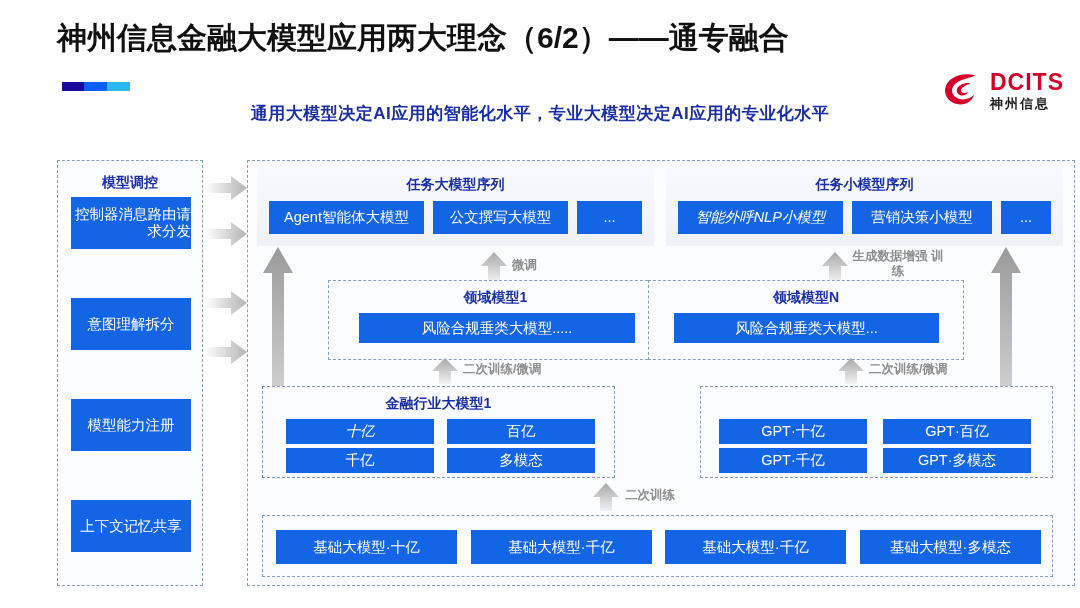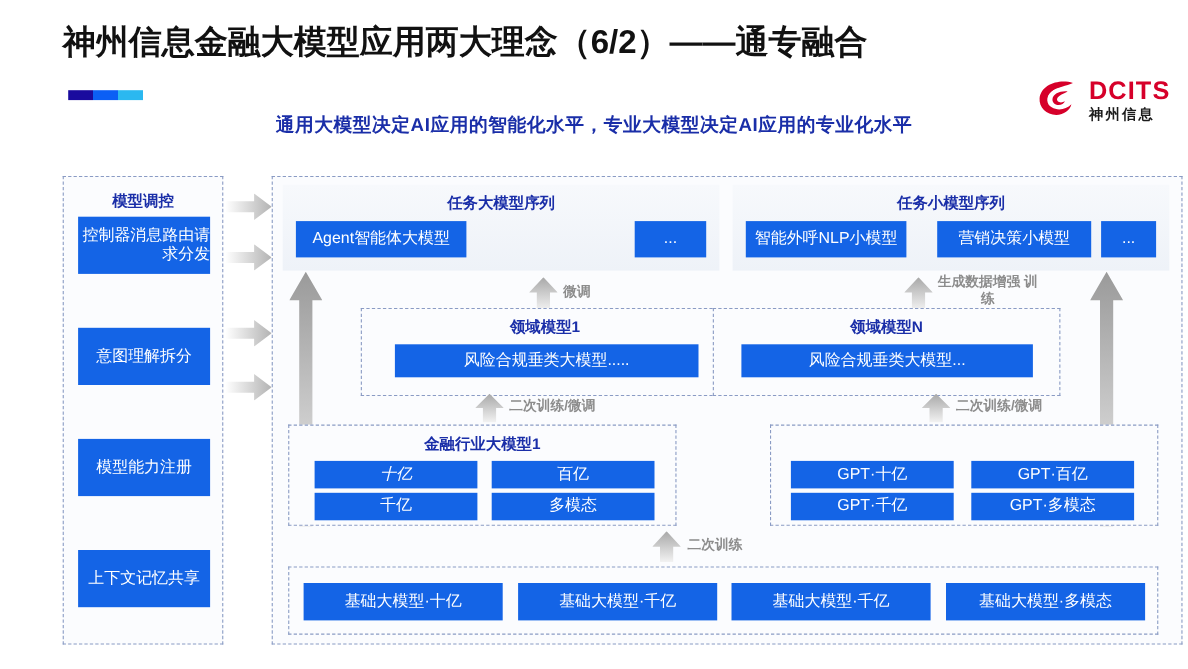--- a/index.html
+++ b/index.html
@@ -141,26 +141,27 @@
         </linearGradient>
       </defs>
     <path d="M0 7 L26 7 L26 0 L42 12 L26 24 L26 17 L0 17 Z" fill="url(#hg4)"></path>
   </svg>
 
   <div class="dashbox" style="left:247px;top:160px;width:828px;height:426px;"></div>
 
   <div class="panel" style="left:257px;top:168px;width:397px;height:78px;">
     <div class="grp-title" style="top:8px;">任务大模型序列</div>
     <div class="bbtn" style="left:12px;top:33px;width:155px;height:33px;">Agent智能体大模型</div>
+    <div class="bbtn" style="left:176px;top:33px;width:135px;height:33px;">公文撰写大模型</div>
     <div class="bbtn" style="left:320px;top:33px;width:65px;height:33px;">...</div>
   </div>
 
   <div class="panel" style="left:666px;top:168px;width:397px;height:78px;">
     <div class="grp-title" style="top:8px;">任务小模型序列</div>
-    <div class="bbtn" style="left:12px;top:33px;width:146px;height:33px;">智能外呼NLP小模型</div>
+    <div class="bbtn" style="left:12px;top:33px;width:165px;height:33px;font-style:italic;">智能外呼NLP小模型</div>
     <div class="bbtn" style="left:186px;top:33px;width:140px;height:33px;">营销决策小模型</div>
     <div class="bbtn" style="left:335px;top:33px;width:50px;height:33px;">...</div>
   </div>
 
   <svg class="varrow" style="left:263px;top:247px;width:30px;height:232px;" viewBox="0 0 30 232" preserveAspectRatio="none">
     <defs>
         <linearGradient id="vg1" x1="0" y1="1" x2="0" y2="0">
           <stop offset="0" stop-color="#f0f0f0"></stop>
           <stop offset="1" stop-color="#9a9a9a"></stop>
         </linearGradient>

